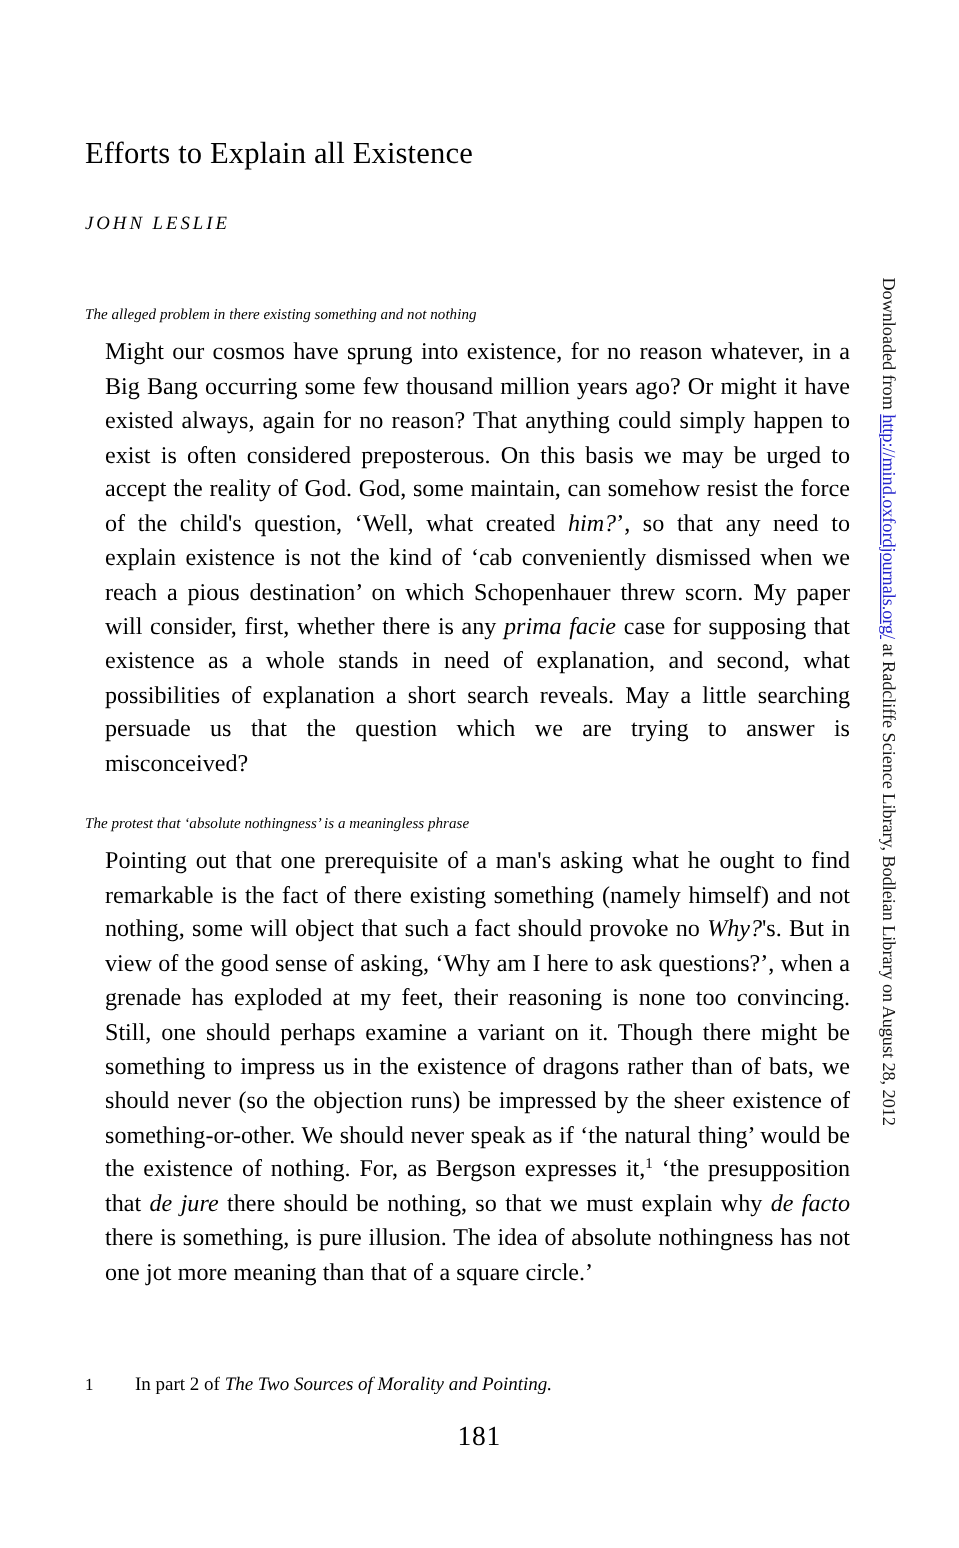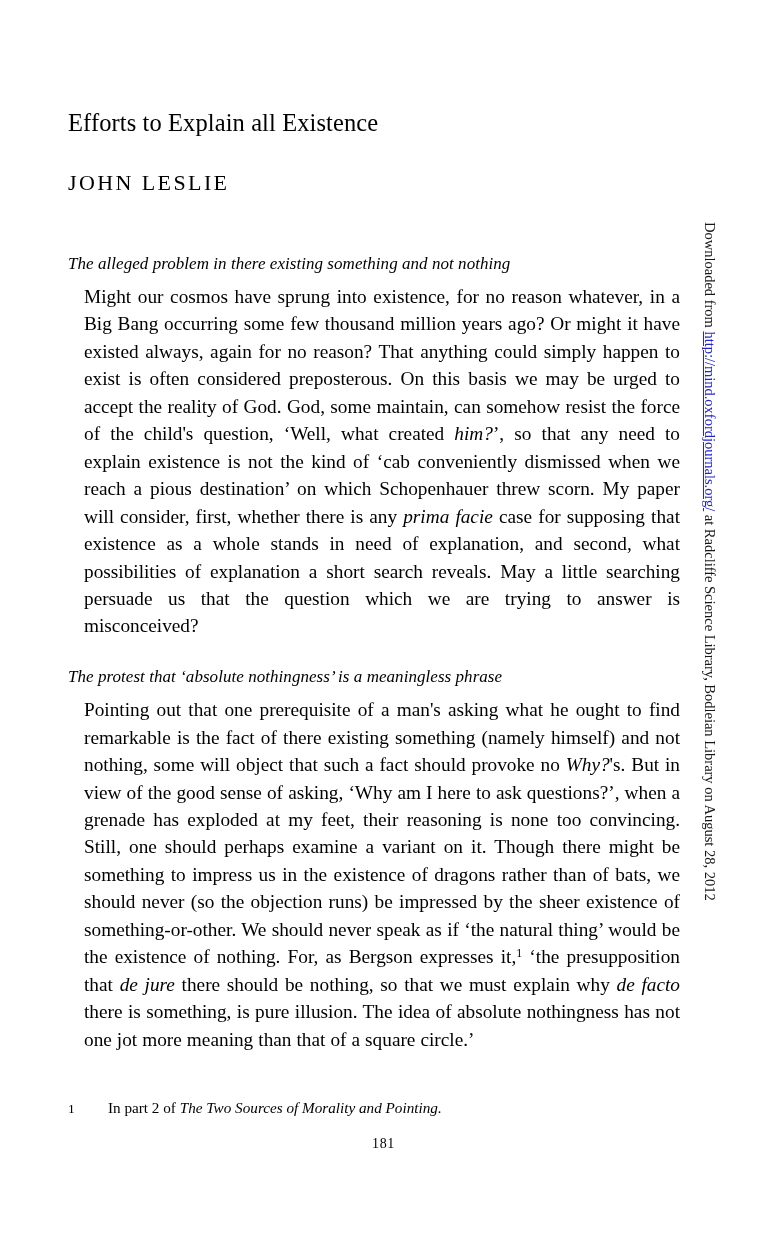--- a/index.html
+++ b/index.html
@@ -34,29 +34,30 @@
   .article-title {
     font-size: 24.5px;
     font-weight: normal;
     letter-spacing: 0.1px;
     margin: 0 0 0 0;
     line-height: 1.2;
   }
 
   .author {
     margin-top: 33px;
-    font-size: 22px;
+    font-size: 15px;
     letter-spacing: 2.4px;
     font-weight: normal;
     line-height: 1.2;
+    font-style: italic;
   }
 
   .section-head {
     font-style: italic;
-    font-size: 17px;
+    font-size: 12px;
     font-weight: normal;
     margin: 0;
     line-height: 1.25;
     letter-spacing: 0.05px;
   }
 
   .section-head-1 { margin-top: 56px; }
   .section-head-2 { margin-top: 26px; }
 
   .body-par {
@@ -94,21 +95,21 @@
   }
   .footnote-text { flex: 1 1 auto; }
   .footnote-text i { font-style: italic; }
 
   .folio {
     position: absolute;
     left: 0;
     top: 1136px;
     width: 767px;
     text-align: center;
-    font-size: 14px;
+    font-size: 22px;
     letter-spacing: 0.6px;
   }
 
   .sidebar-stamp {
     position: absolute;
     left: 695px;
     top: 222px;
     width: 30px;
     height: 820px;
   }

